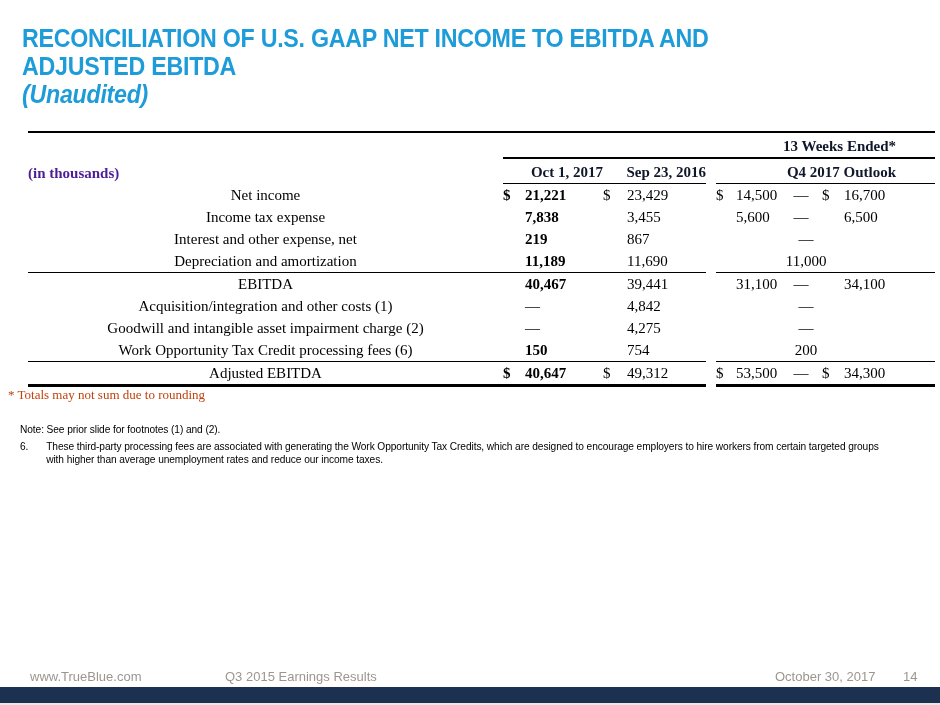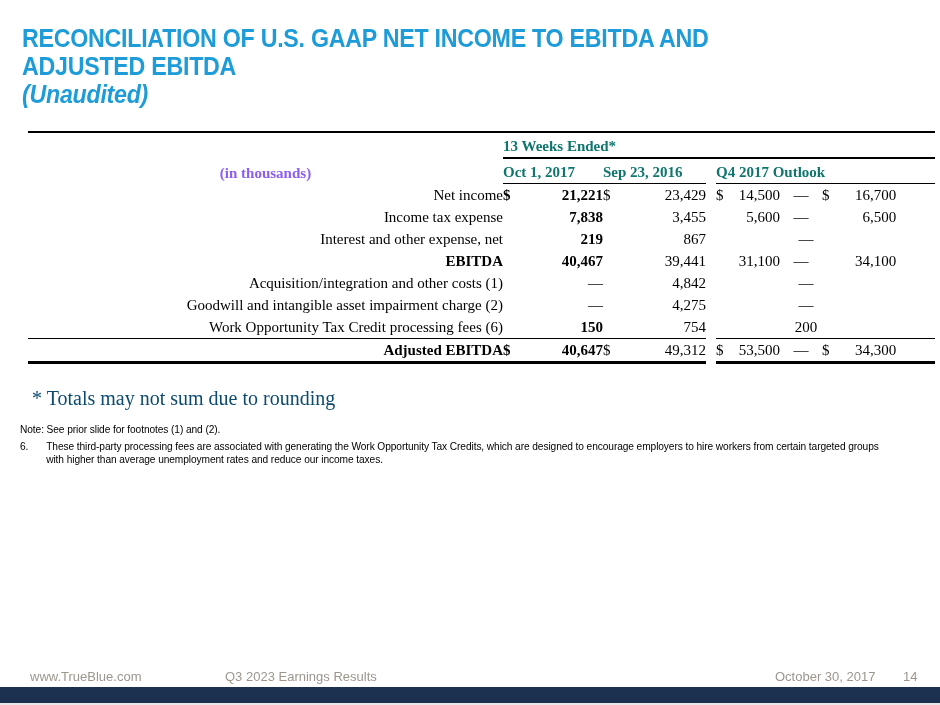--- a/index.html
+++ b/index.html
@@ -17,35 +17,35 @@
   .title-line { font-size:25px; line-height:28px; }
   .subtitle { font-size:25px; line-height:28px; font-style:italic; }
   
   table.fin {
     position:absolute; left:28px; top:131px; width:907px;
     border-collapse:collapse; table-layout:fixed;
     border-top:2px solid #000; font-size:15px; color:#000;
   }
   table.fin td { padding:0 0 2px 0; height:20px; vertical-align:bottom; white-space:nowrap; }
   tr.hdr-row td { height:22px; }
-  .hdr { color:#0f766e; font-weight:bold; text-align:left; }
-  .inthous { color:#8b5cf6; font-weight:bold; text-align:center; }
+  .hdr { color:#0f172a; font-weight:bold; text-align:right; }
+  .inthous { color:#4c1d95; font-weight:bold; text-align:left; }
   .b2 { border-bottom:2px solid #000; }
   .b1 { border-bottom:1.5px solid #000; }
   .b3 { border-bottom:3px solid #000; }
-  .num { text-align:right; padding-right:2px; }
+  .num { padding-right:2px; }
   .c1v { font-weight:bold; }
   .dol { text-align:left; padding-left:3px; font-weight:bold; }
   .doln { text-align:left; padding-left:3px; }
   .cen { text-align:center; }
-  .lbl { text-align:right; }
-  .ind { padding-left:13px; font-weight:bold;margin-top:20px; }
+  .lbl { text-align:center; }
+  .ind { padding-left:13px; font-weight:normal;margin-top:20px; }
   
   .totals-note {
-    position:absolute; left:32px; top:387px; font-size:20px; color:#0c4a6e;
+    position:absolute; left:8px; top:387px; font-size:13px; color:#c2410c;
   }
   .notes {
     position:absolute; left:20px; top:423px; width:890px;
     font-family:"Liberation Sans", sans-serif; font-size:10.5px;
     letter-spacing:-0.1px; line-height:13px; color:#000;
     transform:scaleX(0.97); transform-origin:left top;
   }
   .note-item { display:flex; margin-top:4px; }
   .note-num { width:27px; flex:0 0 27px; }
   .note-text { flex:1; }
@@ -140,20 +140,30 @@
       <td class="lbl">Interest and other expense, net</td>
       <td></td>
       <td class="num c1v">219</td>
       <td></td>
       <td class="num">867</td>
       <td></td>
       <td class="cen" colspan="5">—</td>
       <td></td>
     </tr>
 
+    <tr>
+      <td class="lbl b1">Depreciation and amortization</td>
+      <td class="b1"></td>
+      <td class="num c1v b1">11,189</td>
+      <td class="b1"></td>
+      <td class="num b1">11,690</td>
+      <td></td>
+      <td class="cen b1" colspan="5">11,000</td>
+      <td class="b1"></td>
+    </tr>
 
     <tr>
       <td class="lbl ind">EBITDA</td>
       <td></td>
       <td class="num c1v">40,467</td>
       <td></td>
       <td class="num">39,441</td>
       <td></td>
       <td></td>
       <td class="num">31,100</td>
@@ -218,19 +228,19 @@
   <div class="notes">
     <div>Note: See prior slide for footnotes (1) and (2).</div>
     <div class="note-item">
       <div class="note-num">6.</div>
       <div class="note-text">These third-party processing fees are associated with generating the Work Opportunity Tax Credits, which are designed to encourage employers to hire workers from certain targeted groups with higher than average unemployment rates and reduce our income taxes.</div>
     </div>
   </div>
 
   <div class="footer">
     <span class="f-url">www.TrueBlue.com</span>
-    <span class="f-mid">Q3 2023 Earnings Results</span>
+    <span class="f-mid">Q3 2015 Earnings Results</span>
     <span class="f-date">October 30, 2017</span>
     <span class="f-page">14</span>
   </div>
   <div class="navy-bar"></div>
 
 </div>
 
 </body></html>

